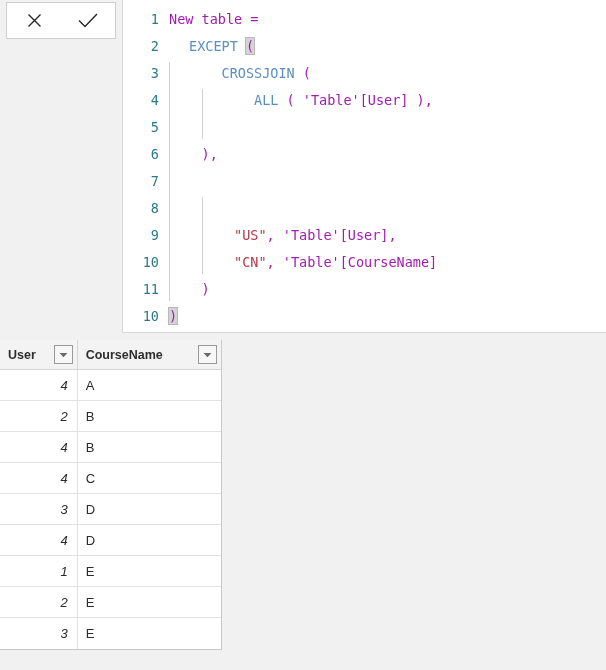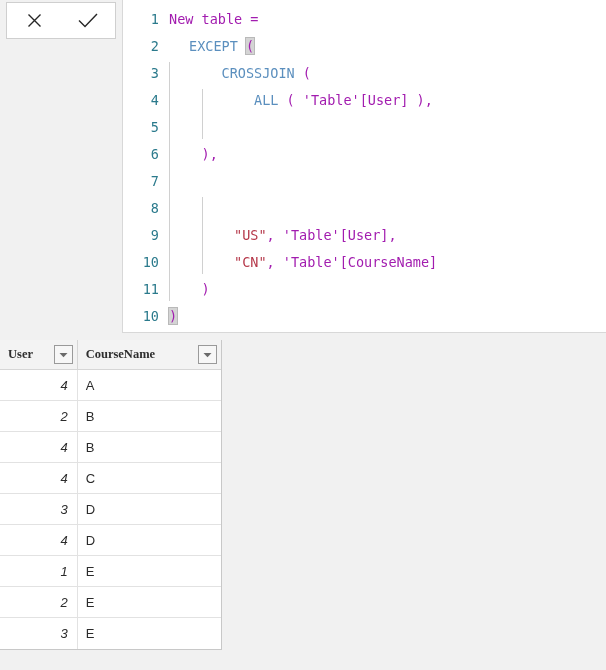--- a/index.html
+++ b/index.html
@@ -130,21 +130,20 @@
   }
   .hcell {
     display: flex;
     align-items: center;
     box-sizing: border-box;
     padding: 0 4px 0 8px;
     font-weight: bold;
     font-size: 12.5px;
     color: #2e2e2e;
     background: #f3f3f3;
-    font-family: Liberation Serif, serif;
   }
   .hcell.col-user { width: 78px; border-right: 1px solid #d6d6d6; }
   .hcell.col-course { width: 144px; justify-content: space-between; }
   .hcell .hlabel { flex: 1 1 auto; white-space: nowrap; overflow: hidden; }
   .filter-btn {
     width: 19px;
     height: 19px;
     flex: 0 0 auto;
     background: #f7f7f7;
     border: 1px solid #9a9a9a;

